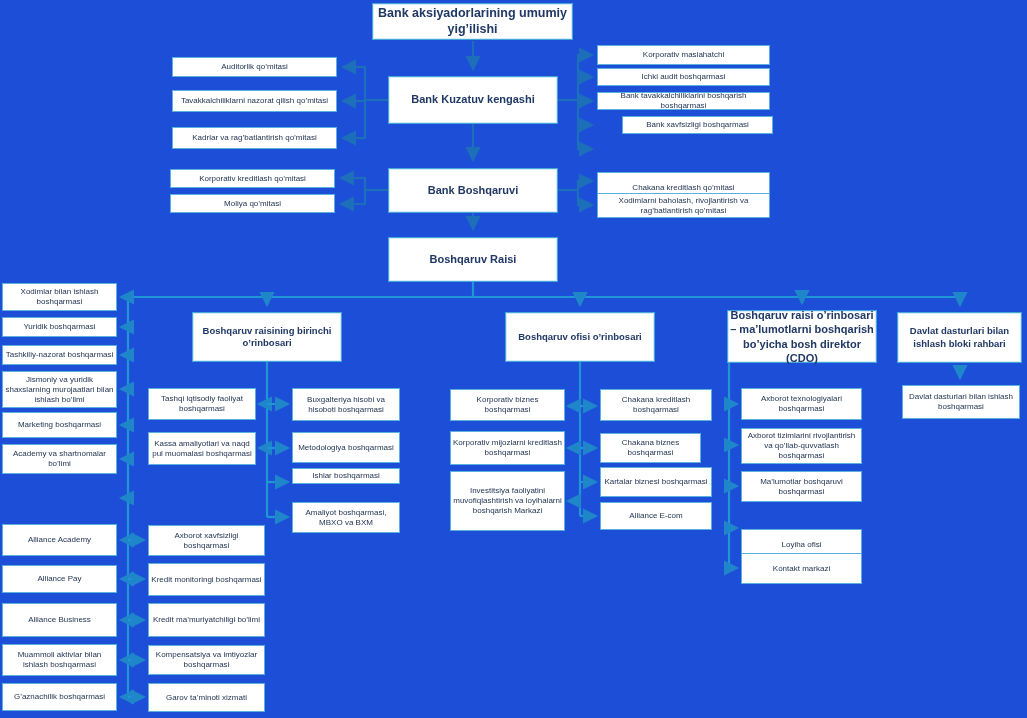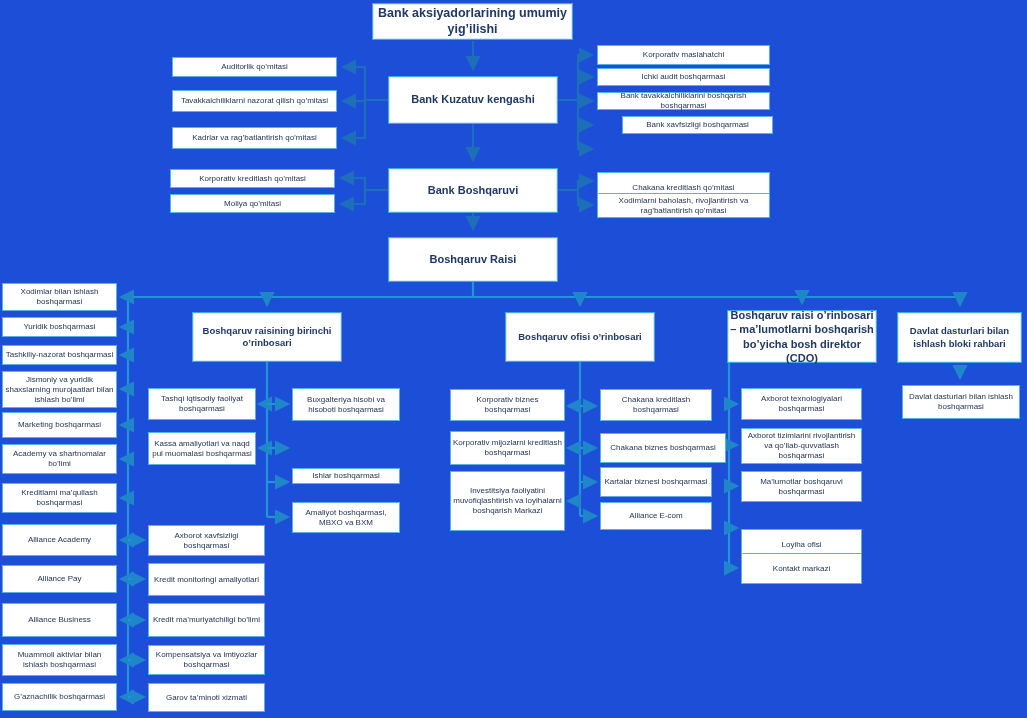--- a/index.html
+++ b/index.html
@@ -146,44 +146,44 @@
   <div class="node main head" style="left:505px;top:312px;width:150px;height:50px">Boshqaruv ofisi o’rinbosari</div>
   <div class="node main head" style="left:727px;top:310px;width:150px;height:53px;font-size:11px">Boshqaruv raisi o’rinbosari – ma’lumotlarni boshqarish bo’yicha bosh direktor  (CDO)</div>
   <div class="node main head" style="left:897px;top:312px;width:125px;height:51px">Davlat dasturlari bilan ishlash bloki rahbari</div>
 
   <div class="node sub" style="left:2px;top:283px;width:115px;height:28px">Xodimlar bilan ishlash boshqarmasi</div>
   <div class="node sub" style="left:2px;top:317px;width:115px;height:20px">Yuridik boshqarmasi</div>
   <div class="node sub" style="left:2px;top:345px;width:115px;height:20px">Tashkiliy-nazorat boshqarmasi</div>
   <div class="node sub" style="left:2px;top:371px;width:115px;height:37px">Jismoniy va yuridik shaxslarning murojaatlari bilan ishlash bo’limi</div>
   <div class="node sub" style="left:2px;top:412px;width:115px;height:26px">Marketing boshqarmasi</div>
   <div class="node sub" style="left:2px;top:444px;width:115px;height:30px">Academy va shartnomalar bo’limi</div>
-  <div class="node sub" style="left:2px;top:483px;width:115px;height:30px">Kreditlarni ma’qullash boshqarmasi</div>
   <div class="node sub" style="left:2px;top:524px;width:115px;height:32px">Alliance Academy</div>
   <div class="node sub" style="left:2px;top:565px;width:115px;height:28px">Alliance Pay</div>
   <div class="node sub" style="left:2px;top:603px;width:115px;height:34px">Alliance Business</div>
   <div class="node sub" style="left:2px;top:644px;width:115px;height:32px">Muammoli aktivlar bilan ishlash boshqarmasi</div>
   <div class="node sub" style="left:2px;top:683px;width:115px;height:28px">G’aznachilik boshqarmasi</div>
 
   <div class="node sub" style="left:148px;top:525px;width:117px;height:31px">Axborot xavfsizligi boshqarmasi</div>
-  <div class="node sub" style="left:148px;top:563px;width:117px;height:33px">Kredit monitoringi amaliyotlari</div>
+  <div class="node sub" style="left:148px;top:563px;width:117px;height:33px">Kredit monitoringi boshqarmasi</div>
   <div class="node sub" style="left:148px;top:603px;width:117px;height:34px">Kredit ma’muriyatchiligi bo’limi</div>
   <div class="node sub" style="left:148px;top:645px;width:117px;height:30px">Kompensatsiya va imtiyozlar boshqarmasi</div>
   <div class="node sub" style="left:148px;top:683px;width:117px;height:29px">Garov ta’minoti xizmati</div>
 
   <div class="node sub" style="left:148px;top:388px;width:108px;height:32px">Tashqi iqtisodiy faoliyat boshqarmasi</div>
   <div class="node sub" style="left:148px;top:432px;width:108px;height:33px">Kassa amaliyotlari va naqd pul muomalasi boshqarmasi</div>
   <div class="node sub" style="left:292px;top:388px;width:108px;height:33px">Buxgalteriya hisobi va hisoboti boshqarmasi</div>
+  <div class="node sub" style="left:292px;top:432px;width:108px;height:31px">Metodologiya boshqarmasi</div>
   <div class="node sub" style="left:292px;top:468px;width:108px;height:16px">Ishlar boshqarmasi</div>
   <div class="node sub" style="left:292px;top:502px;width:108px;height:31px">Amaliyot boshqarmasi, MBXO va BXM</div>
 
   <div class="node sub" style="left:450px;top:389px;width:115px;height:32px">Korporativ biznes boshqarmasi</div>
   <div class="node sub" style="left:450px;top:431px;width:115px;height:34px">Korporativ mijozlarni kreditlash boshqarmasi</div>
   <div class="node sub" style="left:450px;top:471px;width:115px;height:60px">Investitsiya faoliyatini muvofiqlashtirish va loyihalarni boshqarish Markazi</div>
   <div class="node sub" style="left:600px;top:389px;width:112px;height:32px">Chakana kreditlash boshqarmasi</div>
-  <div class="node sub" style="left:600px;top:433px;width:126px;height:30px">Chakana biznes boshqarmasi</div>
+  <div class="node sub" style="left:600px;top:433px;width:101px;height:30px">Chakana biznes boshqarmasi</div>
   <div class="node sub" style="left:600px;top:467px;width:112px;height:30px">Kartalar biznesi boshqarmasi</div>
   <div class="node sub" style="left:600px;top:502px;width:112px;height:28px">Alliance E-com</div>
 
   <div class="node sub" style="left:741px;top:388px;width:121px;height:32px">Axborot texnologiyalari boshqarmasi</div>
   <div class="node sub" style="left:741px;top:428px;width:121px;height:36px">Axborot tizimlarini rivojlantirish va qo’llab-quvvatlash boshqarmasi</div>
   <div class="node sub" style="left:741px;top:471px;width:121px;height:31px">Ma’lumotlar boshqaruvi boshqarmasi</div>
   <div class="node sub" style="left:741px;top:529px;width:121px;height:31px">Loyiha ofisi</div>
   <div class="node sub" style="left:741px;top:553px;width:121px;height:31px">Kontakt markazi</div>
 
   <div class="node sub" style="left:902px;top:385px;width:118px;height:34px">Davlat dasturlari bilan ishlash boshqarmasi</div>

